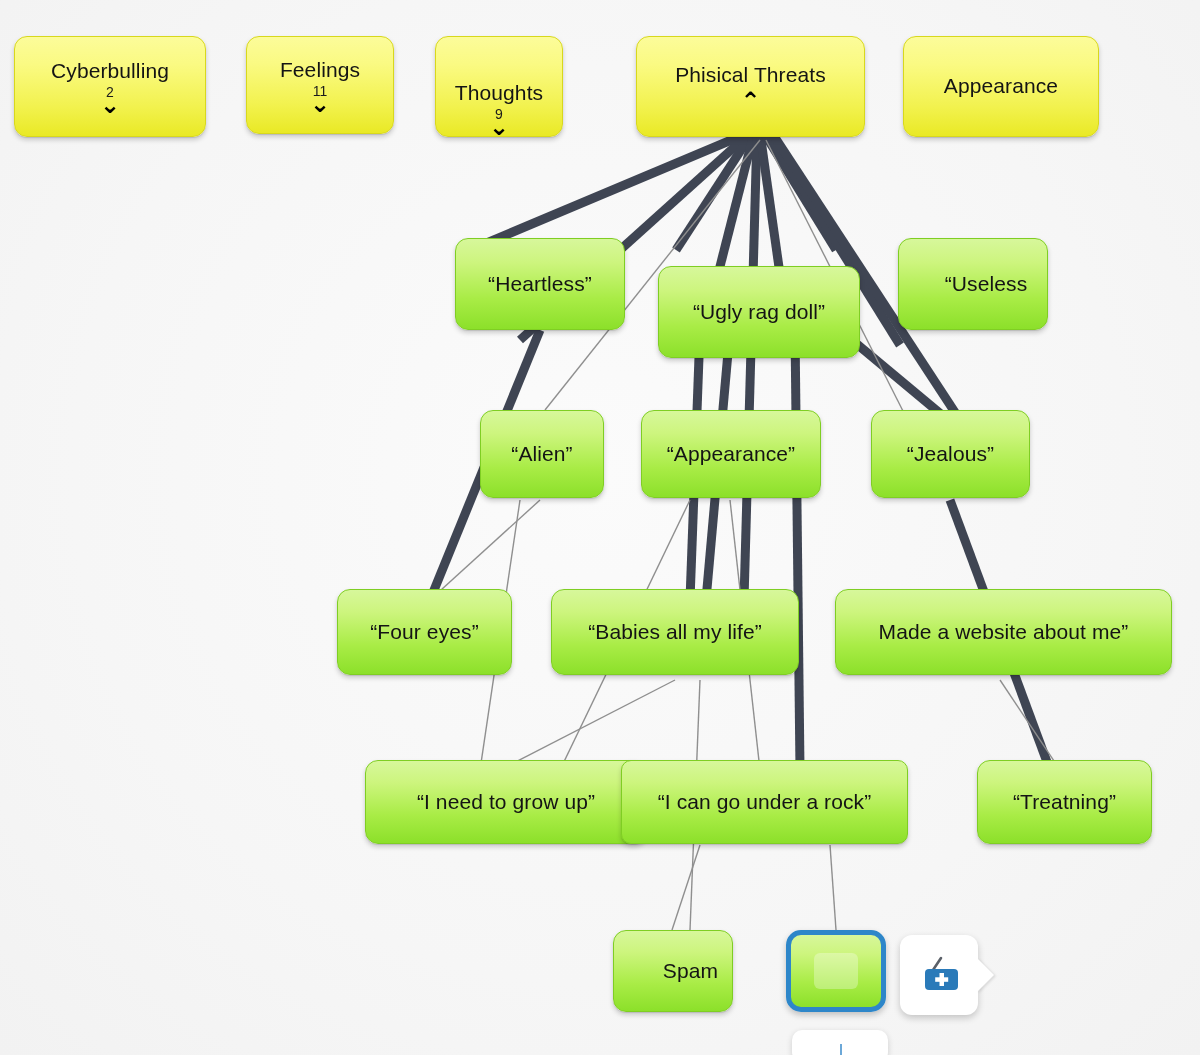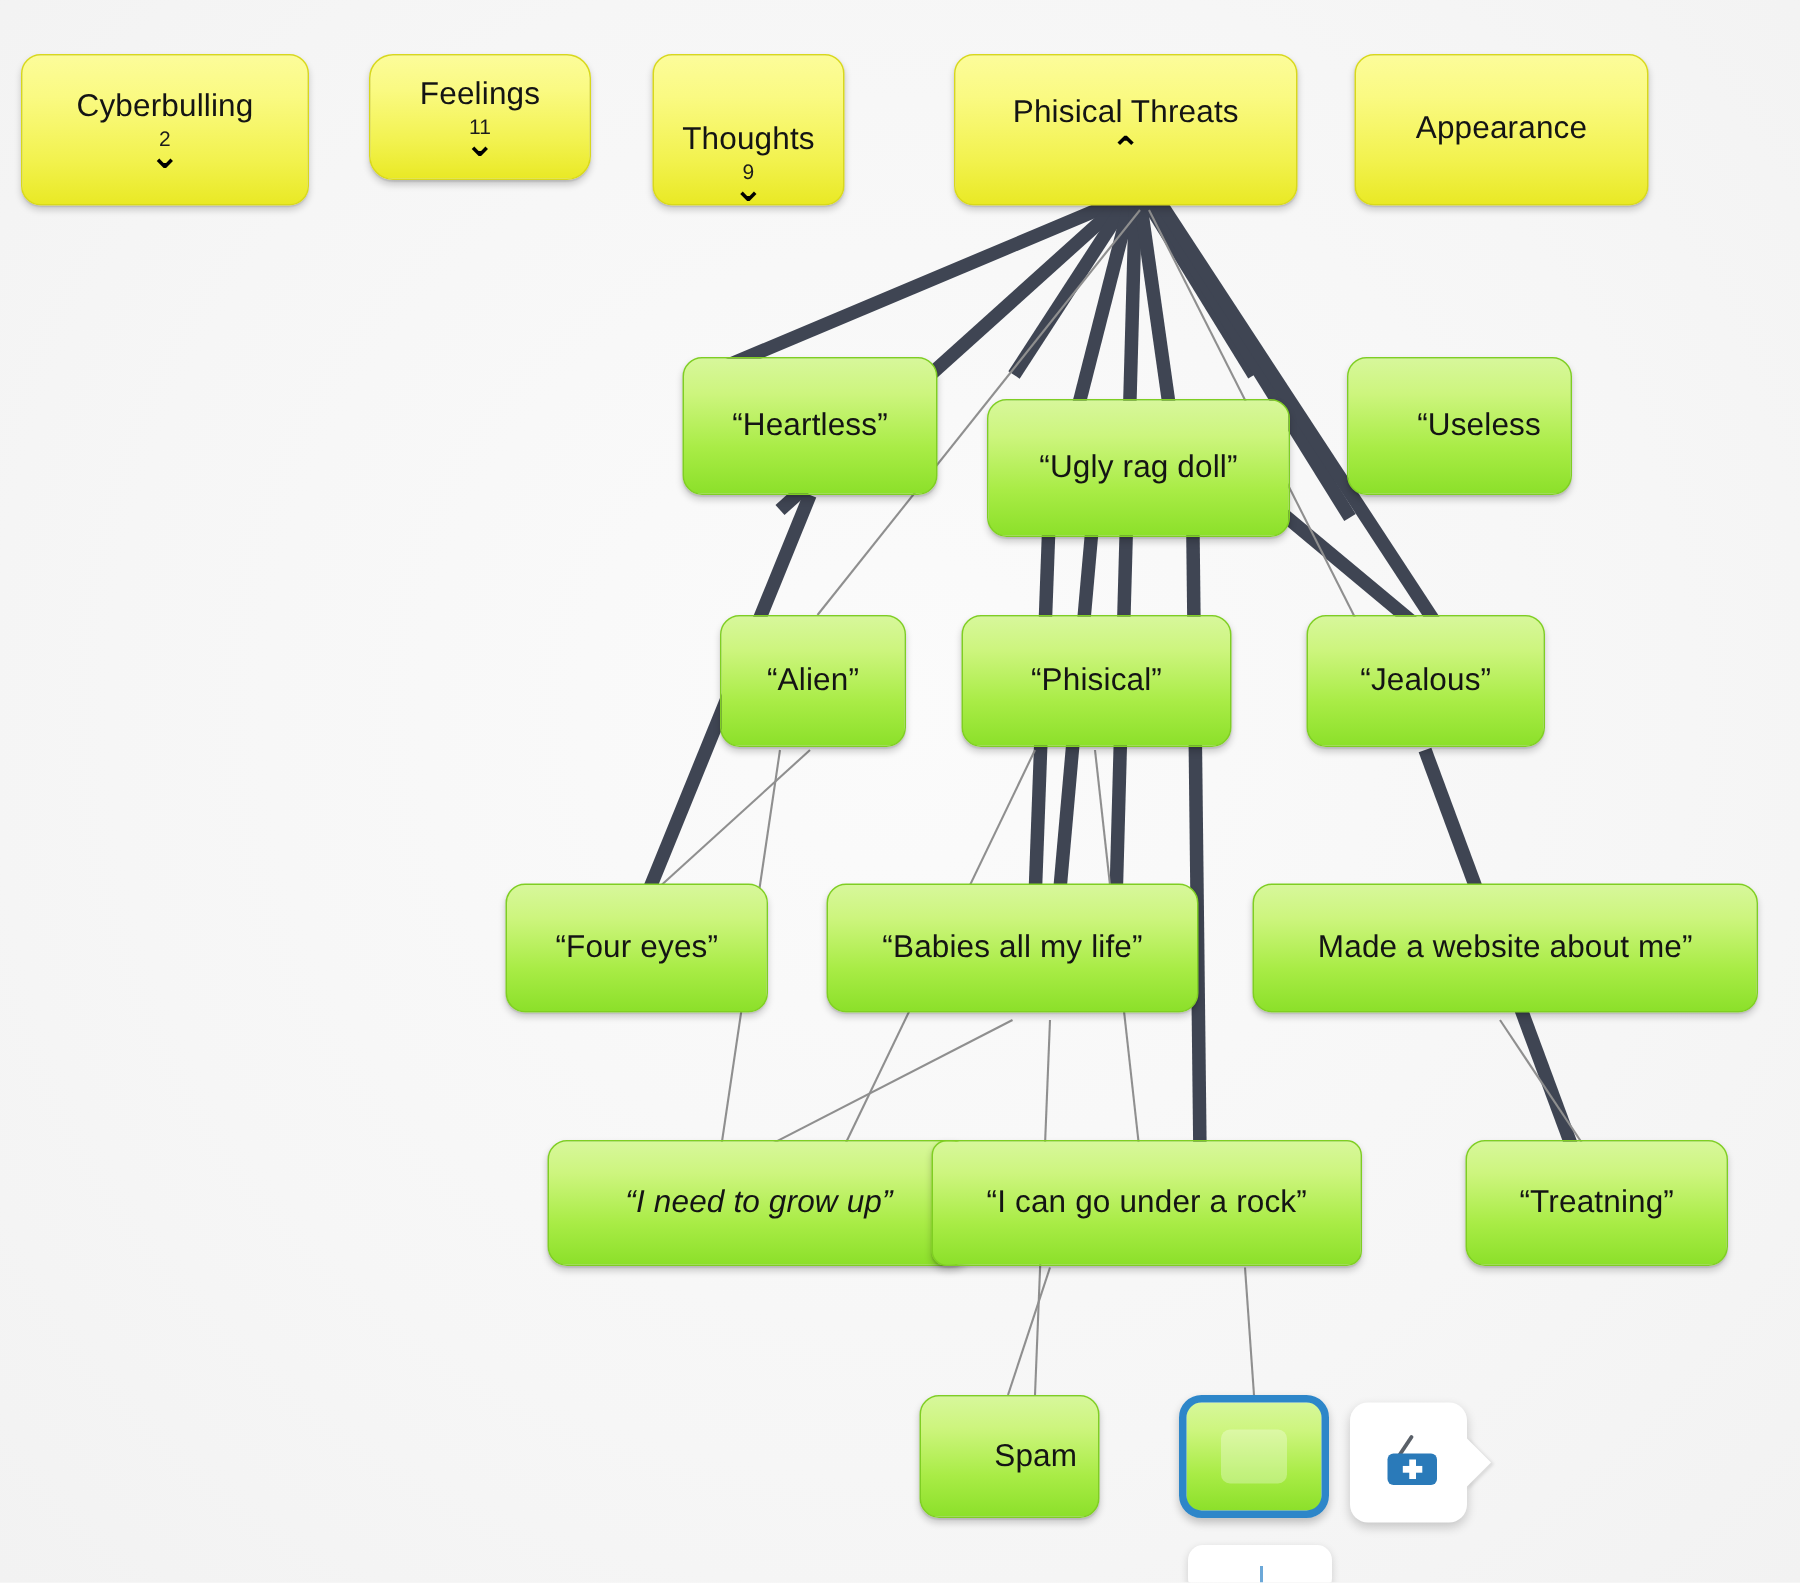--- a/index.html
+++ b/index.html
@@ -153,21 +153,21 @@
         <line x1="830" y1="845" x2="836" y2="930" stroke="#8f8f8f" stroke-width="1.4" stroke-linecap="butt"></line>
       </g>
   </svg>
 
   <div id="topic-layer">
       <div class="node yellow" style="left: 14px; top: 36px; width: 192px; height: 101px;">
         <span class="node-label">Cyberbulling</span>
         <span class="node-count">2</span>
         <span class="chev">⌄</span>
       </div>
-      <div class="node yellow" style="left: 246px; top: 36px; width: 148px; height: 84px; border-radius: 16px;">
+      <div class="node yellow" style="left: 246px; top: 36px; width: 148px; height: 98px;">
         <span class="node-label">Feelings</span>
         <span class="node-count">11</span>
         <span class="chev">⌄</span>
       </div>
       <div class="node yellow" style="left: 435px; top: 36px; width: 128px; height: 101px; justify-content: flex-end;">
         <span class="node-label">Thoughts</span>
         <span class="node-count">9</span>
         <span class="chev">⌄</span>
       </div>
       <div class="node yellow" style="left: 636px; top: 36px; width: 229px; height: 101px;">
@@ -185,35 +185,35 @@
       <div class="node green" style="left: 658px; top: 238px; width: 202px; height: 92px; margin-top: 28px;">
         <span class="node-label">“Ugly rag doll”</span>
       </div>
       <div class="node green" style="left: 898px; top: 238px; width: 150px; height: 92px; padding-left: 36px;">
         <span class="node-label">“Useless</span>
       </div>
       <div class="node green" style="left: 480px; top: 410px; width: 124px; height: 88px;">
         <span class="node-label">“Alien”</span>
       </div>
       <div class="node green" style="left: 641px; top: 410px; width: 180px; height: 88px;">
-        <span class="node-label">“Phisical”</span>
+        <span class="node-label">“Appearance”</span>
       </div>
       <div class="node green" style="left: 871px; top: 410px; width: 159px; height: 88px;">
         <span class="node-label">“Jealous”</span>
       </div>
       <div class="node green" style="left: 337px; top: 589px; width: 175px; height: 86px;">
         <span class="node-label">“Four eyes”</span>
       </div>
       <div class="node green" style="left: 551px; top: 589px; width: 248px; height: 86px;">
         <span class="node-label">“Babies all my life”</span>
       </div>
       <div class="node green" style="left: 835px; top: 589px; width: 337px; height: 86px;">
         <span class="node-label">Made a website about me”</span>
       </div>
-      <div class="node green" style="left: 365px; top: 760px; width: 282px; height: 84px; font-style: italic;">
+      <div class="node green" style="left: 365px; top: 760px; width: 282px; height: 84px;">
         <span class="node-label">“I need to grow up”</span>
       </div>
       <div class="node green" style="left: 621px; top: 760px; width: 287px; height: 84px; border-radius: 10px;">
         <span class="node-label">“I can go under a rock”</span>
       </div>
       <div class="node green" style="left: 977px; top: 760px; width: 175px; height: 84px;">
         <span class="node-label">“Treatning”</span>
       </div>
       <div class="node green" style="left: 613px; top: 930px; width: 120px; height: 82px; padding-left: 45px;">
         <span class="node-label">Spam</span>

